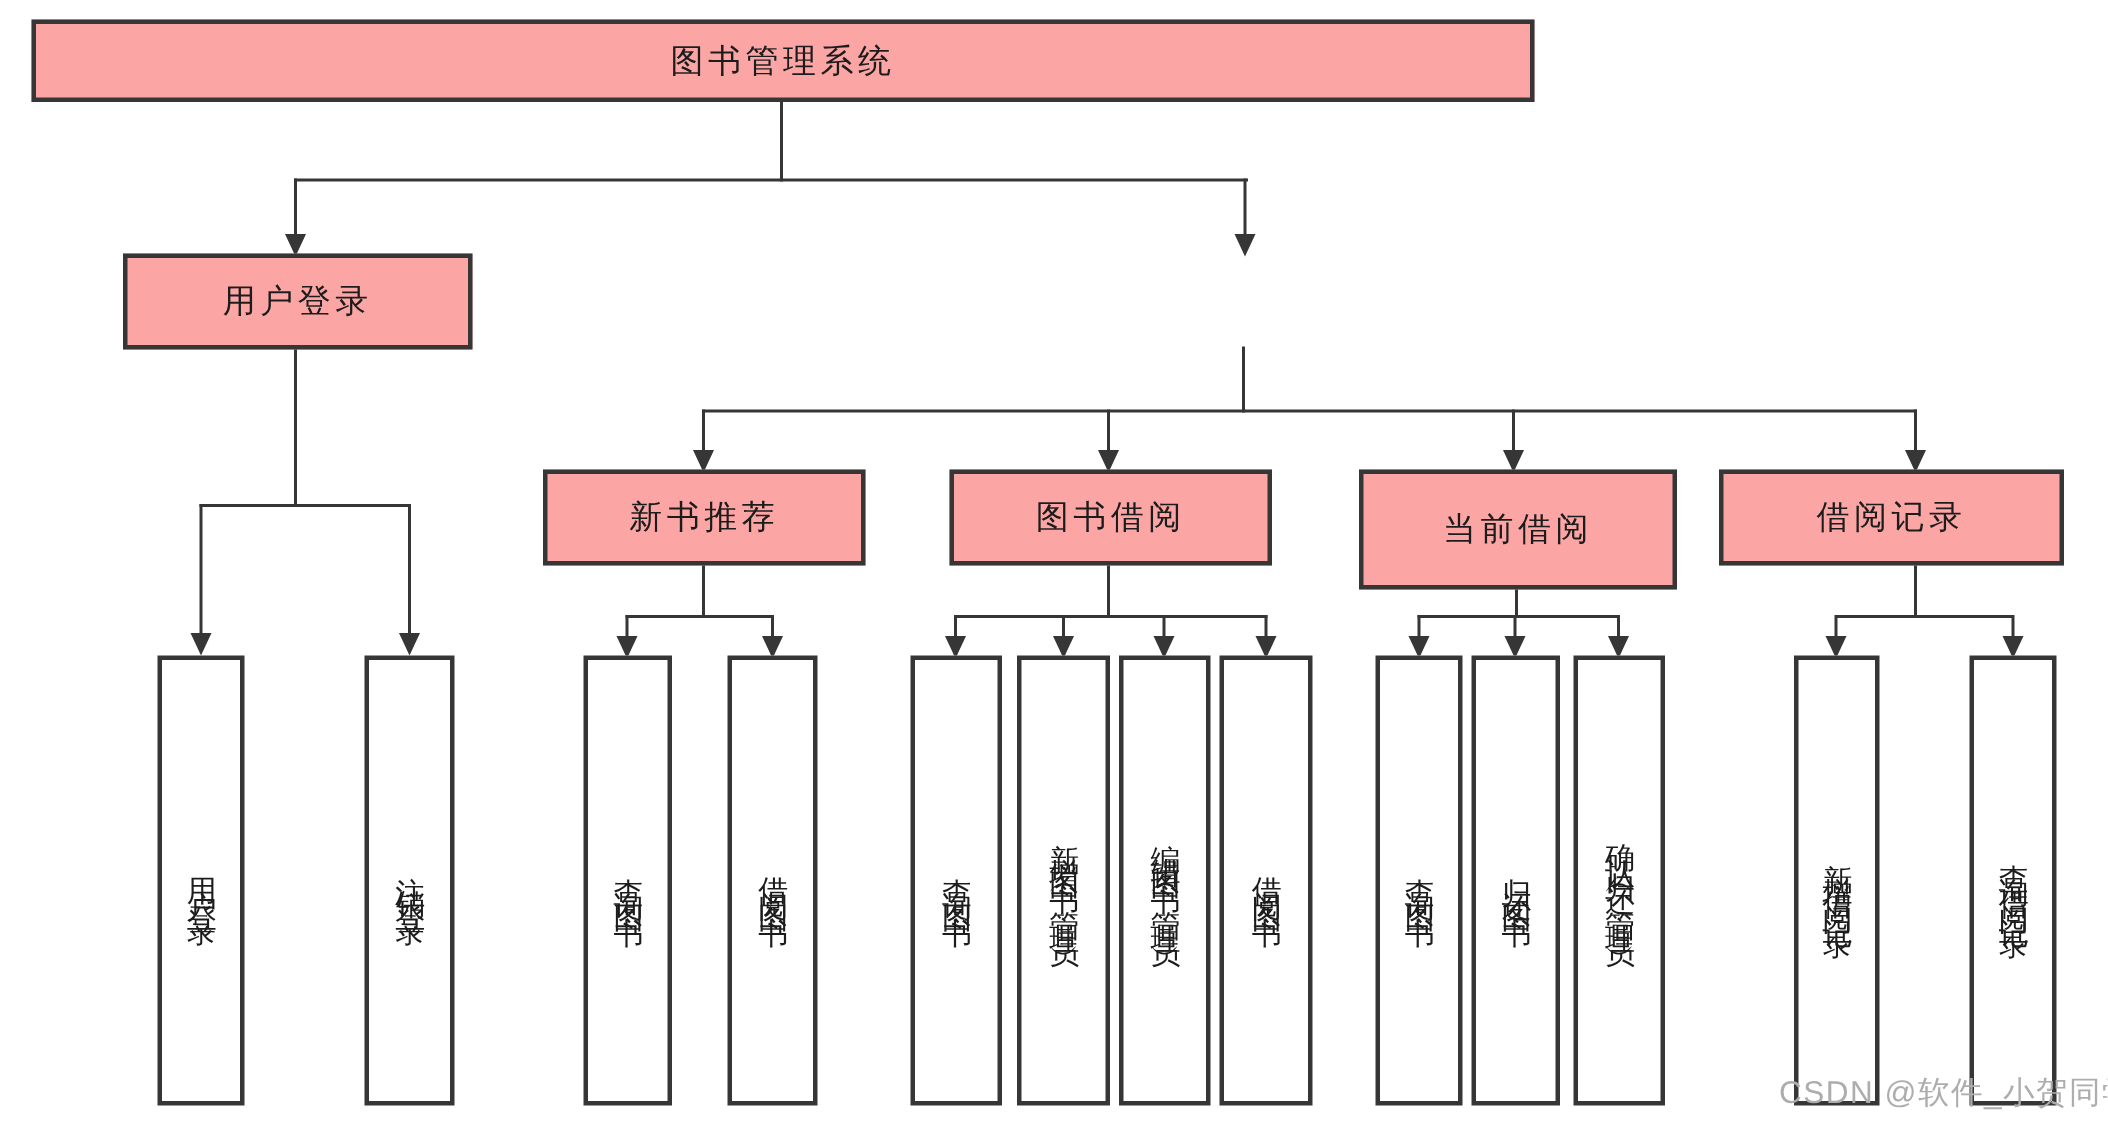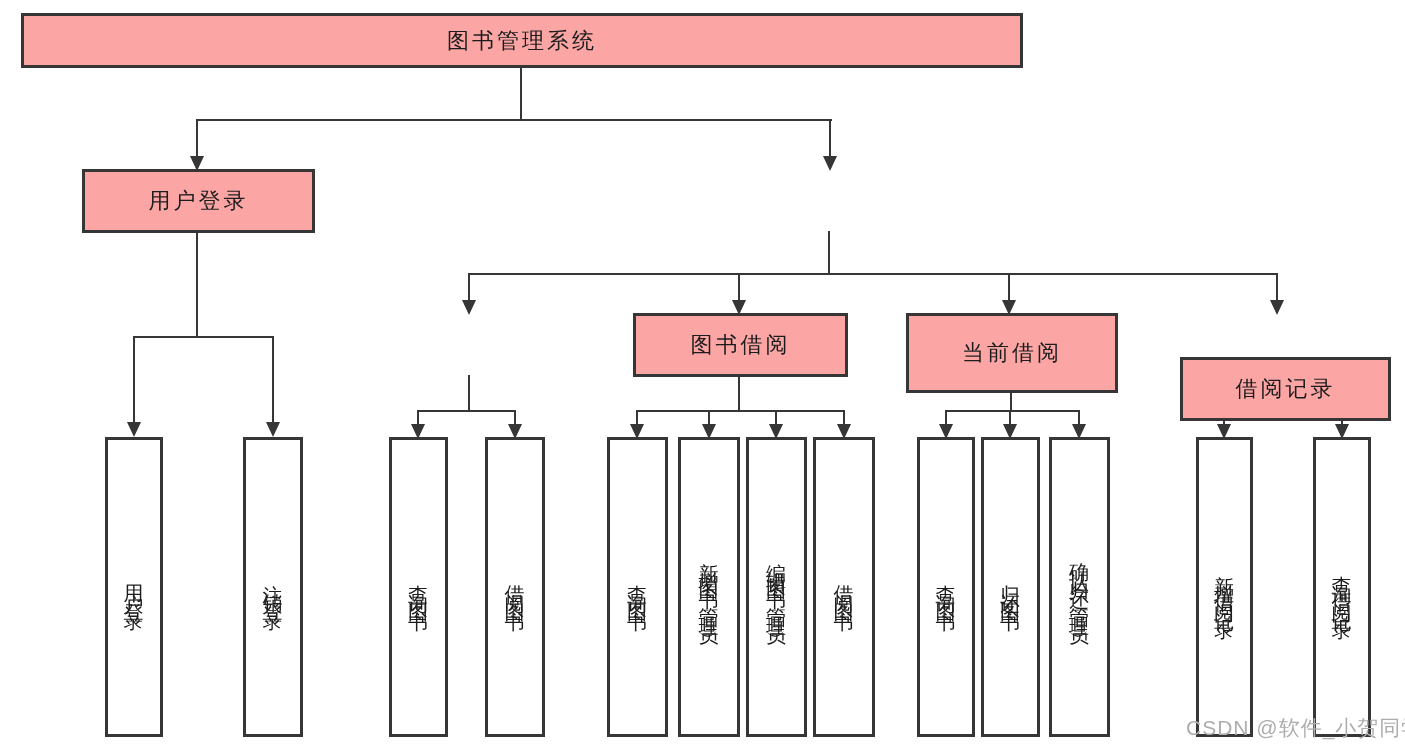--- a/index.html
+++ b/index.html
@@ -83,27 +83,30 @@
     </div>
   <div class="arrow" style="left:1002px;top:273px;height:42px;">
       <i class="shaft"></i>
       <i class="head"></i>
     </div>
   <div class="arrow" style="left:1270px;top:273px;height:42px;">
       <i class="shaft"></i>
       <i class="head"></i>
     </div>
 
+  <div class="node" style="left:362px;top:313px;width:215px;height:64px;">
+    <span>新书推荐</span>
+  </div>
   <div class="node" style="left:633px;top:313px;width:215px;height:64px;text-align:right;">
     <span>图书借阅</span>
   </div>
   <div class="node" style="left:906px;top:313px;width:212px;height:80px;">
     <span>当前借阅</span>
   </div>
-  <div class="node" style="left:1180px;top:313px;width:211px;height:64px;margin-top:44px;">
+  <div class="node" style="left:1146px;top:313px;width:230px;height:64px;">
     <span>借阅记录</span>
   </div>
 
   <div class="vline" style="left:468px;top:375px;height:37px;"></div>
   <div class="hline" style="left:417px;top:410px;width:99px;"></div>
   <div class="arrow" style="left:411px;top:410px;height:29px;">
       <i class="shaft"></i>
       <i class="head"></i>
     </div>
   <div class="arrow" style="left:508px;top:410px;height:29px;">

